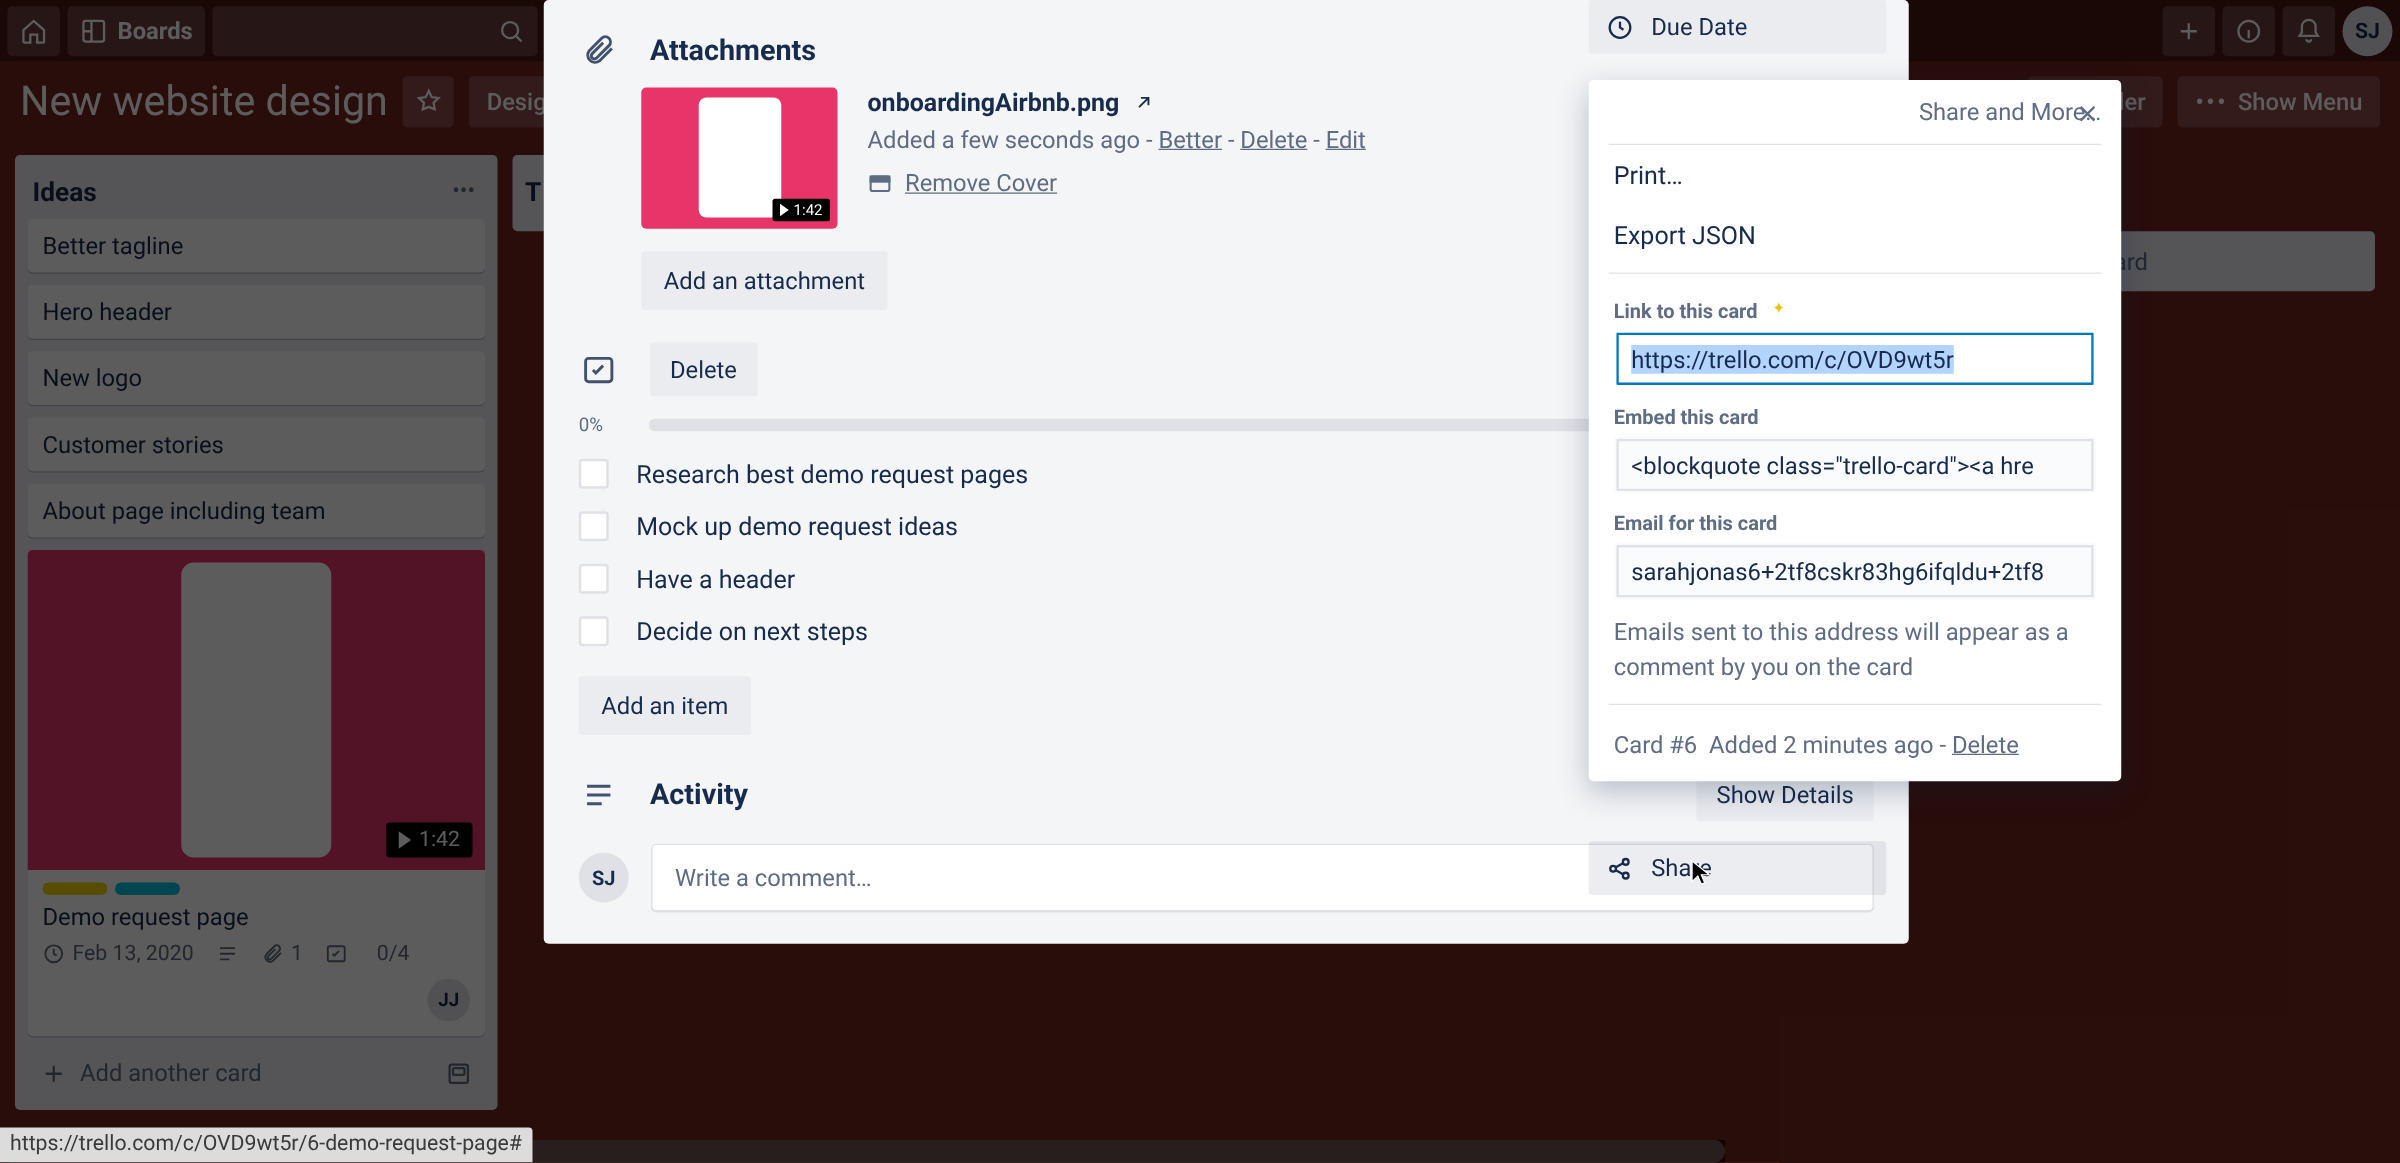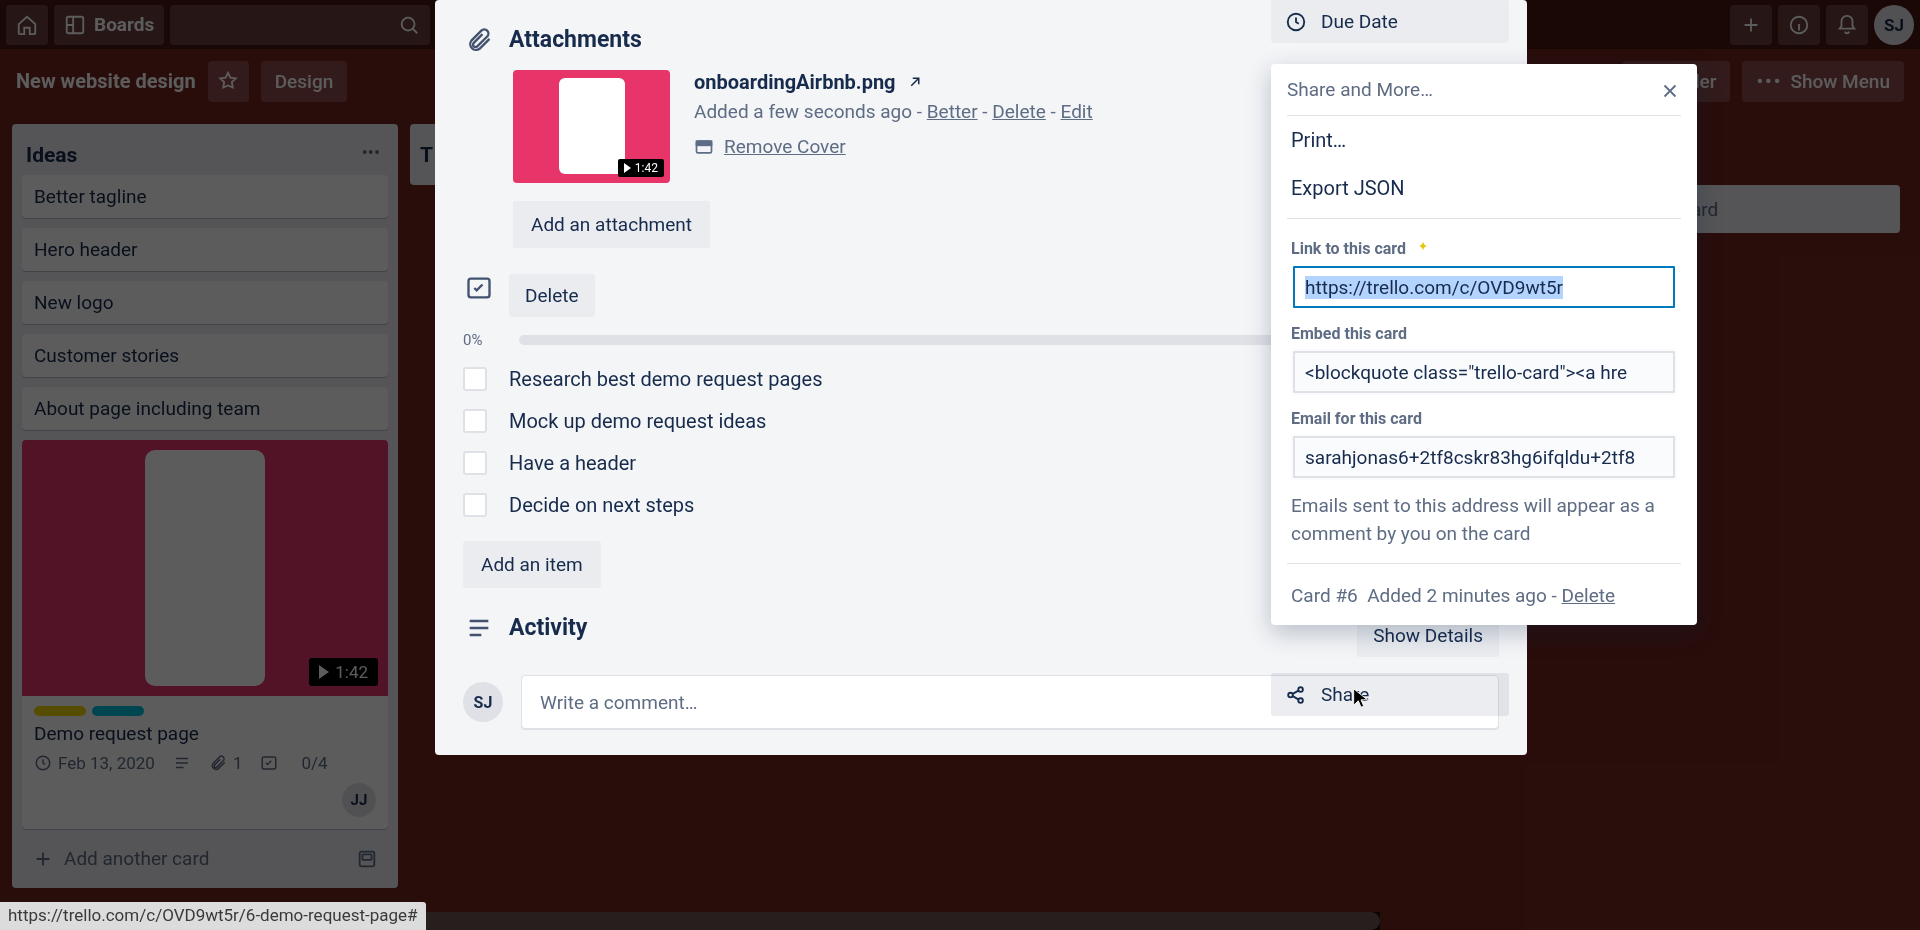--- a/index.html
+++ b/index.html
@@ -22,21 +22,21 @@
   body{margin:0; width:1920px; height:930px; overflow:hidden; background:var(--boardbg); color:var(--txt); position:relative;}
 
   
   .topbar{position:absolute; inset:0 0 auto 0; height:49px; background:var(--topbar); display:flex; align-items:center; padding:0 6px; gap:6px;}
   .tb-btn{height:40px; min-width:40px; padding:0 10px; border-radius:4px; background:rgba(255,255,255,.18); display:flex; align-items:center; justify-content:center; color:#fff; font-weight:700; font-size:19px; gap:8px;}
   .tb-spacer{flex:1;}
   .avatar{width:40px; height:40px; border-radius:50%; background:#dfe1e6; color:#172b4d; display:flex; align-items:center; justify-content:center; font-weight:700; font-size:17px;}
 
   
   .boardhdr{position:absolute; top:49px; left:0; right:0; height:64px; display:flex; align-items:center; padding:0 16px; gap:12px; color:#fff;}
-  .boardname{font-size:20px; font-weight:700;}
+  .boardname{font-size:33px; font-weight:400;}
   .hdr-chip{height:41px; padding:0 14px; border-radius:4px; background:rgba(255,255,255,.18); color:#fff; display:flex; align-items:center; font-size:19px; font-weight:500; gap:8px;}
   .boardhdr .spacer{flex:1;}
 
   
   .list{position:absolute; top:124px; left:12px; width:386px; background:var(--list-bg); border-radius:4px; padding:10px 0 10px 10px;}
   .list-hdr{display:flex; align-items:flex-end; justify-content:space-between; padding:4px 10px 8px 4px;}
   .list-title{font-size:21px; font-weight:700; color:var(--txt);}
   .list-menu{font-size:18px; color:var(--muted); padding:4px 8px;}
   .card{background:#fff; border-radius:4px; box-shadow:0 1px 0 rgba(9,30,66,.25); padding:10px 12px; margin:0 10px 10px 0; font-size:19px; color:var(--txt);}
   .card.cover{padding:0; overflow:hidden;}
@@ -57,21 +57,21 @@
   .list2{position:absolute; top:124px; left:410px; width:386px; background:var(--list-bg); border-radius:4px; padding:10px;}
   .list2 .list-hdr{padding:4px 0 8px;}
   .ghost-card{position:absolute; top:185px; left:1650px; width:250px; height:48px; background:var(--list-bg); border-radius:4px; display:flex; align-items:center; padding:0 16px; font-size:19px; color:var(--muted);}
 
   
   .dim{position:absolute; inset:0; background:var(--overlay);}
 
   
   .modal{position:absolute; left:435px; top:0; width:1092px; background:#f4f5f7; border-radius:4px; padding:0 0 26px 0;}
   .section{padding:0 28px; margin-top:26px;}
-  .sec-head{display:flex; align-items:flex-start; gap:14px;}
+  .sec-head{display:flex; align-items:center; gap:25px;}
   .sec-icon{width:32px; color:#42526e; display:flex; align-items:center; justify-content:center;}
   .sec-title{font-size:23px; font-weight:700; flex:1;}
   .sec-action{background:var(--btn-bg); border-radius:3px; padding:10px 16px; font-size:19px; color:var(--txt);}
   .attach-row{display:flex; gap:24px; margin-top:16px; align-items:flex-start; padding-left:50px;}
   .thumb{width:157px; height:113px; background:var(--thumb-pink); border-radius:4px; position:relative; overflow:hidden; flex:none;}
   .thumb .phone{position:absolute; left:50%; top:8px; transform:translateX(-50%); width:66px; height:96px; background:#fff; border-radius:6px;}
   .thumb .mini-time{position:absolute; right:6px; bottom:6px; background:#000; color:#fff; font-size:12px; padding:2px 6px; border-radius:2px; display:flex; align-items:center; gap:4px;}
   .thumb .mini-play{width:0;height:0;border-left:7px solid #fff;border-top:5px solid transparent;border-bottom:5px solid transparent;}
   .attach-meta{flex:1;}
   .attach-name{font-size:20px; font-weight:700; color:var(--txt); display:flex; align-items:center; gap:10px;}
@@ -91,21 +91,21 @@
   .act-row{display:flex; align-items:center; gap:18px; margin-top:18px;}
   .comment-input{flex:1; height:54px; background:#fff; border:1px solid #dfe1e6; border-radius:4px; box-shadow:0 1px 0 rgba(9,30,66,.1); display:flex; align-items:center; padding:0 18px; color:var(--muted); font-size:19px;}
 
   
   .rail{position:absolute; left:1271px; top:0; width:238px;}
   .rail-btn{display:flex; align-items:center; gap:14px; background:var(--btn-bg); border-radius:3px; padding:10px 14px; font-size:19px; color:var(--txt); margin-bottom:10px;}
   .rail-btn.active{background:var(--btn-bg-hover);}
 
   
   .popover{position:absolute; left:1271px; top:64px; width:426px; background:#fff; border-radius:4px; box-shadow:0 8px 24px rgba(9,30,66,.25); padding:0 0 18px 0;}
-  .pop-hdr{display:flex; align-items:center; justify-content:flex-start; position:relative; height:52px; border-bottom:1px solid #091e4221; margin:0 16px;}
+  .pop-hdr{display:flex; align-items:center; justify-content:flex-end; position:relative; height:52px; border-bottom:1px solid #091e4221; margin:0 16px;}
   .pop-title{font-size:19px; color:var(--muted);}
   .pop-close{position:absolute; right:-4px; top:12px; font-size:22px; color:var(--muted); padding:4px;}
   .pop-item{padding:12px 20px; font-size:20px; color:var(--txt);}
   .pop-divider{height:1px; background:#091e4221; margin:6px 16px;}
   .pop-label{padding:14px 20px 6px; font-size:16px; font-weight:700; color:var(--muted); display:flex; align-items:center; gap:8px;}
   .pop-input{margin:0 20px; width:calc(100% - 40px); height:46px; border:2px solid transparent; background:#fafbfc; box-shadow: inset 0 0 0 2px #dfe1e6; border-radius:3px; padding:0 12px; font-size:19px; color:var(--txt);}
   .pop-input.focus{box-shadow: inset 0 0 0 2px var(--accent-blue); background:#fff;}
   .pop-input.focus .seltxt{background:#b3d4ff;}
   .pop-note{padding:12px 20px 0; font-size:19px; color:var(--muted); line-height:1.45;}
   .pop-foot{padding:14px 20px 0; font-size:19px; color:var(--muted);}

